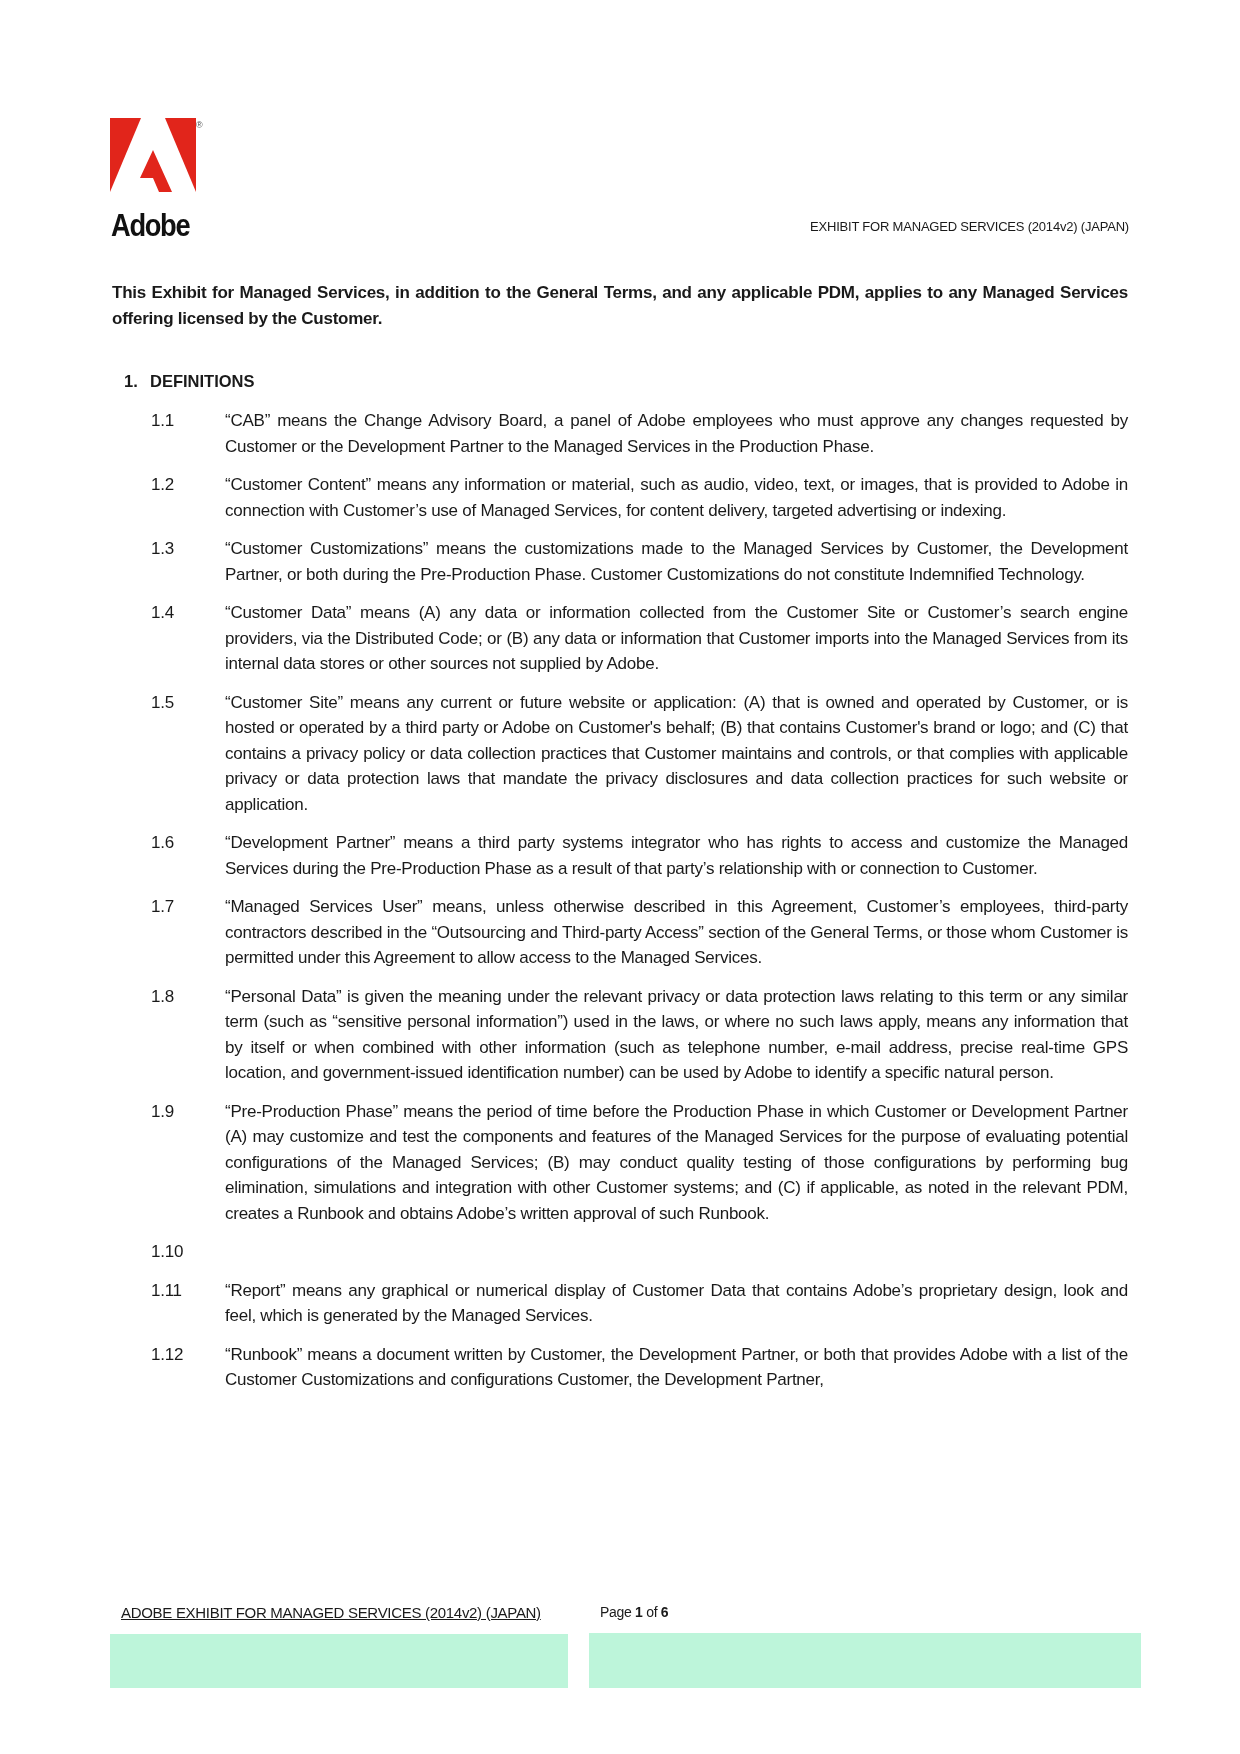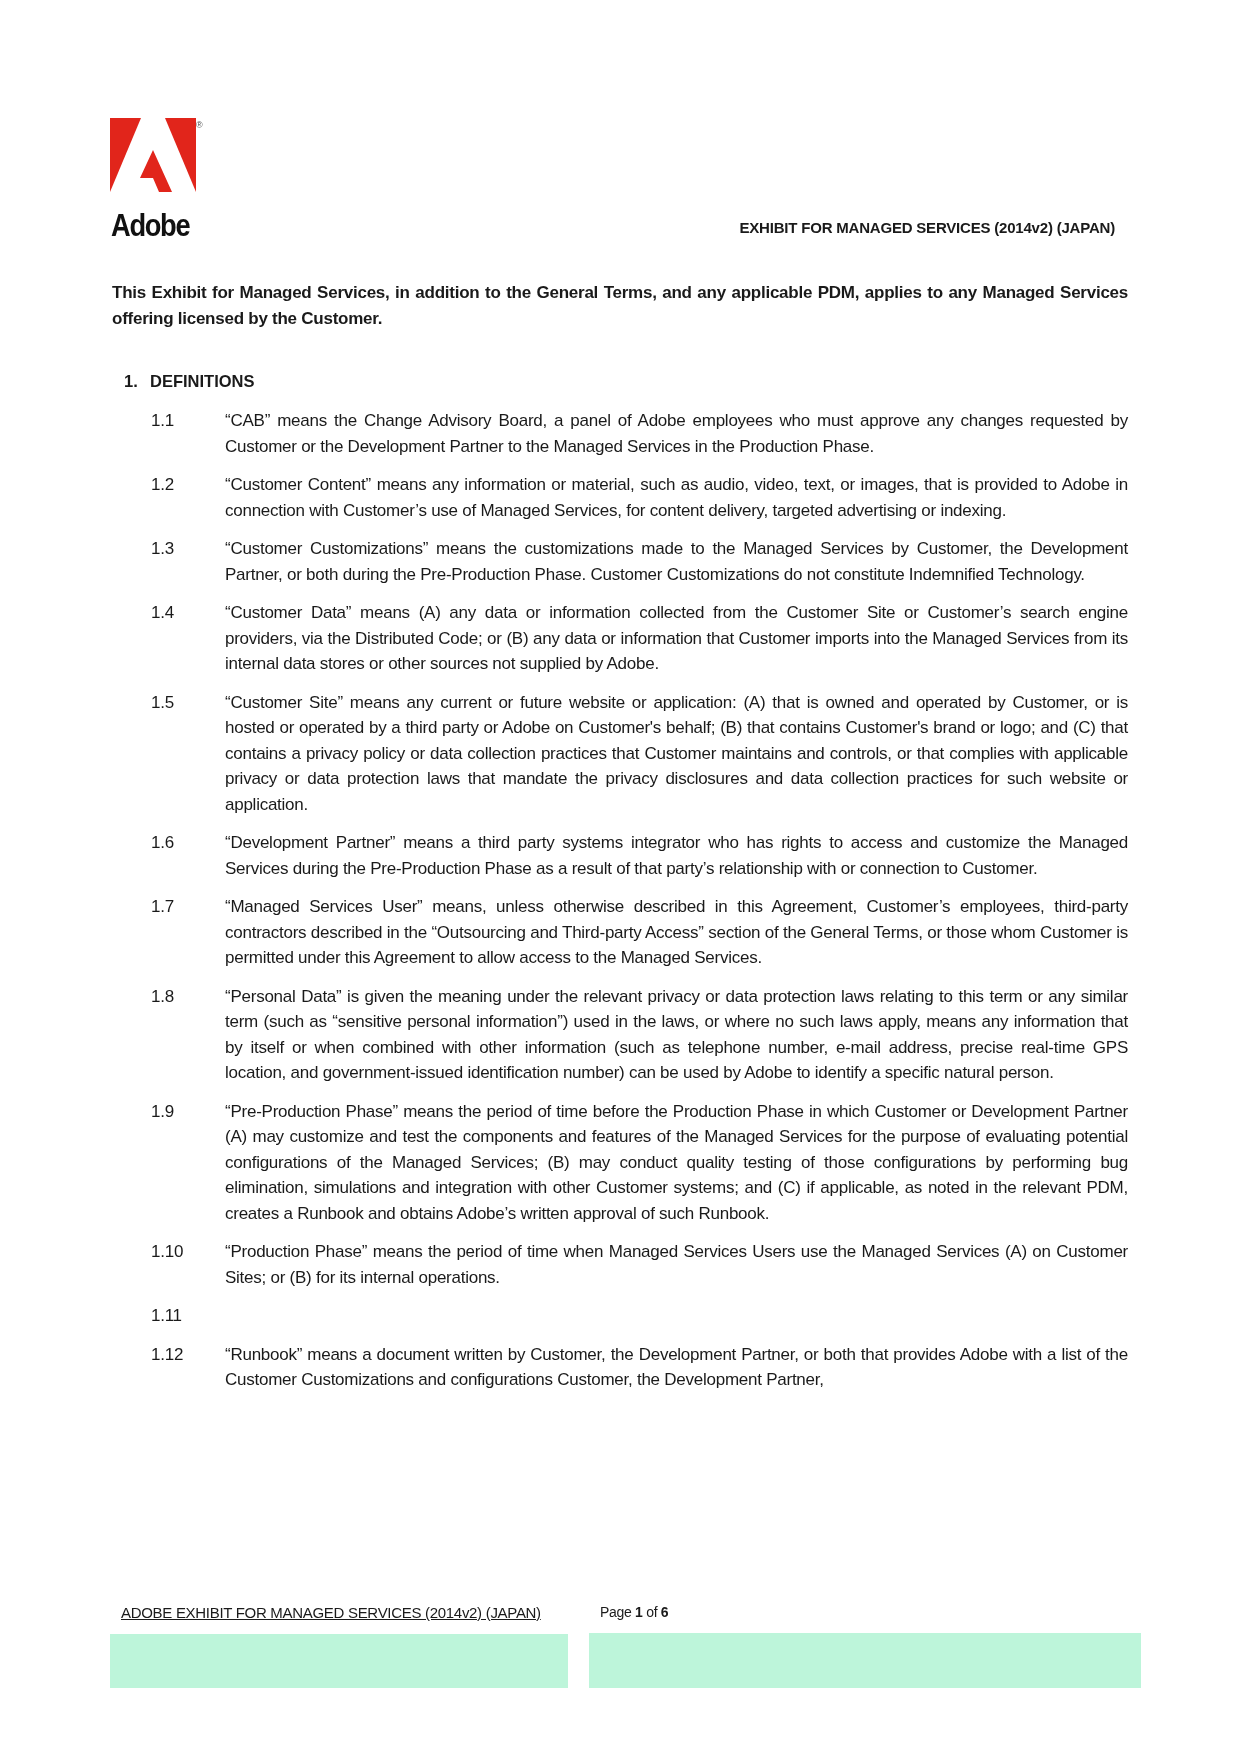--- a/index.html
+++ b/index.html
@@ -3,21 +3,21 @@
 <meta charset="utf-8">
 <style>
   html, body { margin: 0; padding: 0; background: #ffffff; }
   body { width: 1240px; height: 1754px; position: relative; overflow: hidden;
          font-family: "Liberation Sans", sans-serif; color: #1a1a1a; }
   .logo { position: absolute; left: 110px; top: 118px; width: 100px; height: 120px; }
   .logo svg { display: block; }
   .logo .word { position: absolute; left: 1px; top: 90px; font-family: "Liberation Sans", sans-serif;
                 font-weight: bold; font-size: 31px; letter-spacing: -1.5px; color: #111; transform: scaleX(0.88); transform-origin: left top; }
   .reg { position: absolute; left: 196px; top: 120px; font-size: 9px; color: #555; }
-  .doc-title { position: absolute; right: 125px; top: 219px; font-weight: bold; font-size: 15px; letter-spacing: -0.2px; }
+  .doc-title { position: absolute; right: 111px; top: 219px; font-weight: normal; font-size: 13px; letter-spacing: -0.2px; }
   .intro { position: absolute; left: 112px; top: 280px; width: 1016px; font-size: 17px; line-height: 25.5px;
            text-align: justify; letter-spacing: -0.25px; font-weight: bold; }
   .section { position: absolute; left: 112px; top: 372px; font-weight: bold; font-size: 16.5px; text-align: center; }
   .section .num { display: inline-block; width: 38px; }
   .defs { position: absolute; left: 112px; top: 408px; width: 1016px; }
   .def { display: flex; font-size: 17px; line-height: 25.5px; letter-spacing: -0.25px; margin-bottom: 13px; }
   .def .n { width: 113px; flex: none; padding-left: 39px; box-sizing: border-box; }
   .def .t { flex: 1; text-align: justify; }
   .def b { font-weight: normal; }
   .footer-left { position: absolute; left: 121px; top: 1604px; font-size: 15px; letter-spacing: -0.3px; text-decoration: underline; }
@@ -80,24 +80,24 @@
     <div class="def">
       <div class="n">1.8</div>
       <div class="t">“<b><span>Personal Data</span></b>”<span> is given the meaning under the relevant privacy or data protection laws relating to this term or any similar term (such as “sensitive personal information”) used in the laws, or where no such laws apply, means any information that by itself or when combined with other information (such as telephone number, e-mail address, precise real-time GPS location, and government-issued identification number) can be used by Adobe to identify a specific natural person.</span></div>
     </div>
     <div class="def">
       <div class="n">1.9</div>
       <div class="t">“<b><span>Pre-Production Phase</span></b>”<span> means the period of time before the Production Phase in which Customer or Development Partner (A) may customize and test the components and features of the Managed Services for the purpose of evaluating potential configurations of the Managed Services; (B) may conduct quality testing of those configurations by performing bug elimination, simulations and integration with other Customer systems; and (C) if applicable, as noted in the relevant PDM, creates a Runbook and obtains Adobe’s written approval of such Runbook.</span></div>
     </div>
     <div class="def">
       <div class="n">1.10</div>
-      <div class="t"><b>“<span>Production Phase</span>”</b><span> means the period of time when Managed Services Users use the Managed Services (A) on Customer Sites; or (B) for its internal operations.</span></div>
     </div>
     <div class="def">
       <div class="n">1.11</div>
+      <div class="t">“<b><span>Report</span></b>”<span> means any graphical or numerical display of Customer Data that contains Adobe’s proprietary design, look and feel, which is generated by the Managed Services.</span></div>
     </div>
     <div class="def">
       <div class="n">1.12</div>
       <div class="t"><b>“<span>Runbook</span>”</b><span> means a document written by Customer, the Development Partner, or both that provides Adobe with a list of the Customer Customizations and configurations Customer, the Development Partner,</span></div>
     </div>
   </div>
 
 <div class="footer-left">ADOBE EXHIBIT FOR MANAGED SERVICES (2014v2) (JAPAN)</div>
 <div class="footer-right">
   <span>Page</span>

